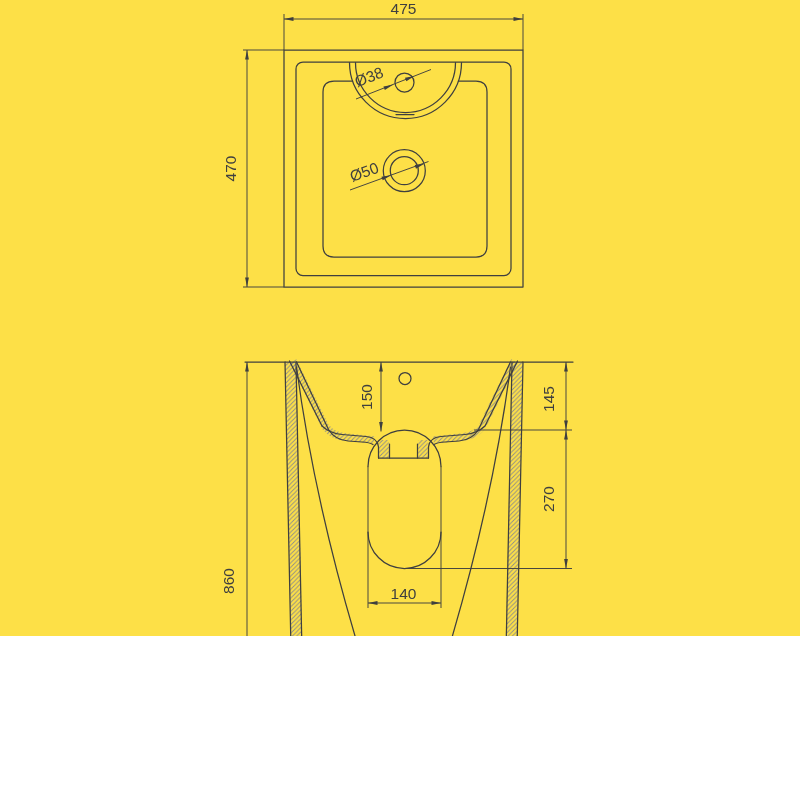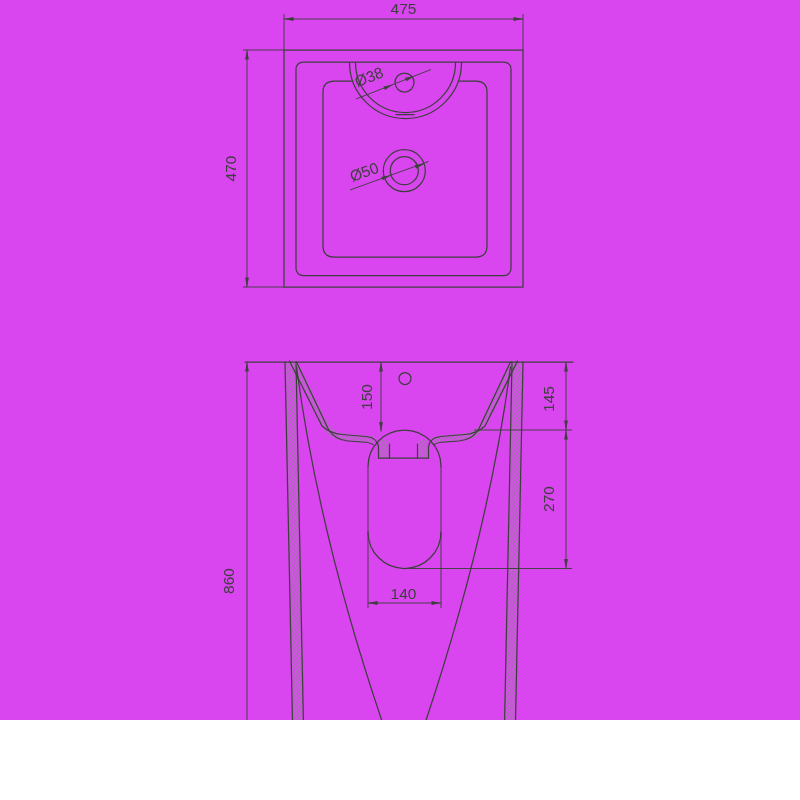--- a/index.html
+++ b/index.html
@@ -1,16 +1,16 @@
 <!DOCTYPE html>
 <html><head>
 <meta charset="utf-8">
 <style>
   html,body{margin:0;padding:0;background:#ffffff;}
-  .stage{position:relative;width:800px;height:720px;background:#d946ef;overflow:hidden;text-decoration:underline;}
+  .stage{position:relative;width:800px;height:636px;background:#fde047;overflow:hidden;text-decoration:underline;}
   svg{position:absolute;left:0;top:0;}
   svg text{
     font-family:"Liberation Sans","DejaVu Sans",sans-serif;
     font-size:15.5px;
     stroke:none;
   }
   .obj{fill:none;stroke-width:1.25;stroke-linecap:round;stroke-linejoin:round;}
   .thin{fill:none;stroke-width:0.95;stroke-linecap:butt;}
   .hatchband{fill:none;stroke-linecap:butt;}
 </style>

